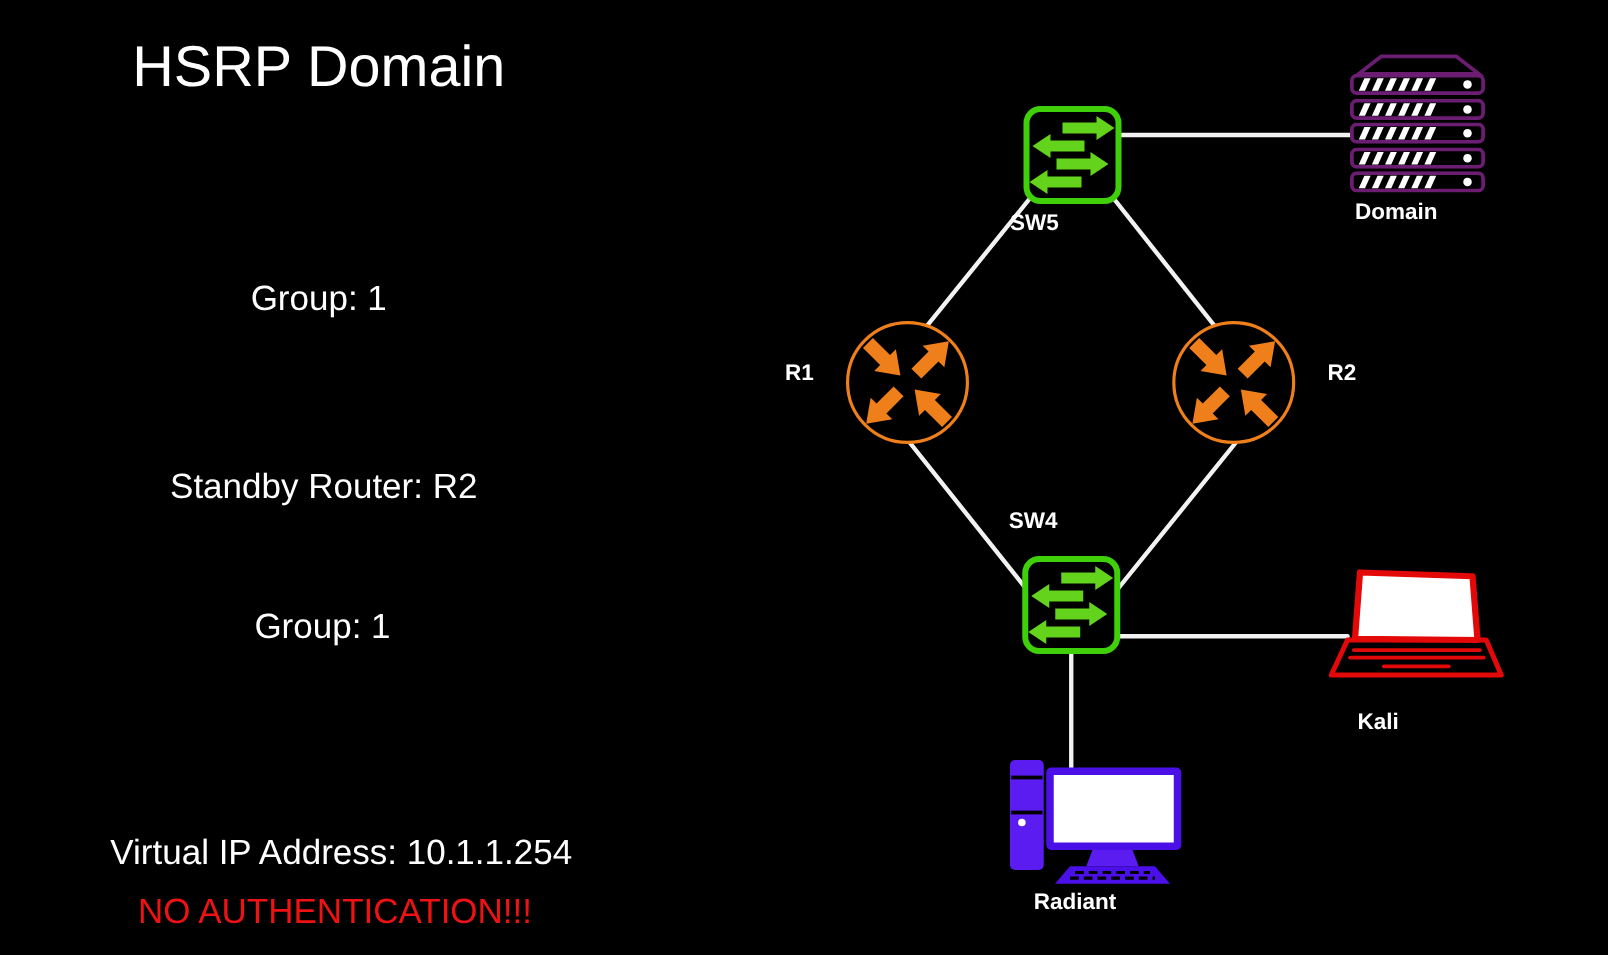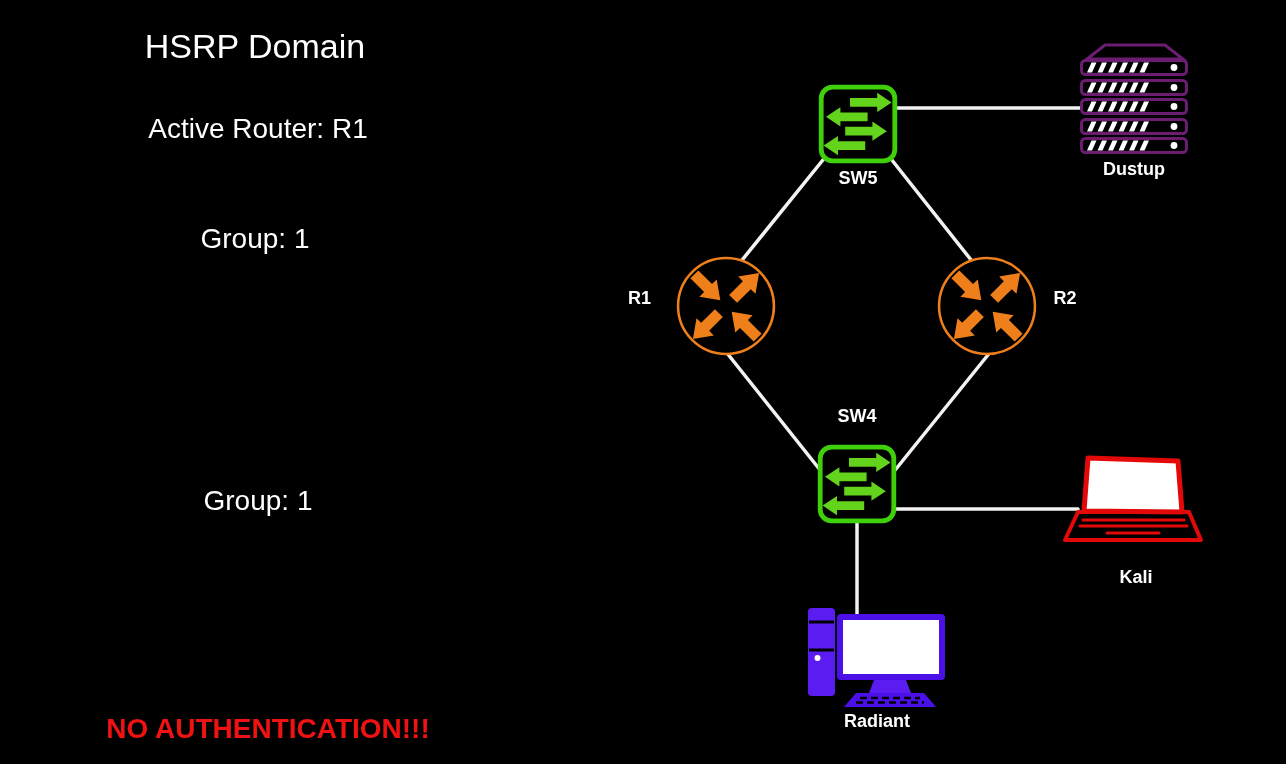--- a/index.html
+++ b/index.html
@@ -13,29 +13,29 @@
   html,body{background:var(--bg);}
   #canvas{
     position:relative;width:1286px;height:764px;background:var(--bg);
     overflow:hidden;font-family:"Liberation Sans",sans-serif;
   }
   .pline{
     position:absolute;color:var(--text);
     font:400 28px "Liberation Sans",sans-serif;
     line-height:1.05;text-align:center;white-space:nowrap;
   }
-  .ptitle{font-size:34px;}
-  .pwarn{color:var(--warning-red);font-weight:bold;}
+  .ptitle{font-size:46px;}
+  .pwarn{color:var(--warning-red);}
   .lbl{
     position:absolute;color:var(--text);
     font:700 18px "Liberation Sans",sans-serif;
-    line-height:1;text-align:center;white-space:nowrap;
+    line-height:1;white-space:nowrap;
   }
   .lbl.right{text-align:left;}
-  .lbl.left{text-align:center;}
+  .lbl.left{text-align:right;}
   #topo{position:absolute;top:0;left:0;}
   .link{stroke:var(--line-white);stroke-width:3.5;stroke-linecap:round;}
   .sw-border{fill:#000;stroke:var(--switch-green);stroke-width:6;}
   .sw-arrow{fill:var(--switch-arrow-green);}
   .rt-border{fill:#000;stroke:var(--router-orange);stroke-width:2.5;}
   .rt-arrow{fill:var(--router-orange);}
   .srv-stroke{fill:#000;stroke:var(--server-purple);stroke-width:3;}
   .srv-slash{fill:#fff;}
   .kali-screen{fill:#fff;stroke:var(--laptop-red);stroke-width:5;stroke-linejoin:round;}
   .kali-base{fill:#000;stroke:var(--laptop-red);stroke-width:4;stroke-linejoin:round;}
@@ -43,23 +43,24 @@
   .pc-main{fill:var(--pc-blue);}
   .pc-light{fill:var(--pc-blue-light);}
   .pc-dark-line{stroke:#000;stroke-width:3;}
 </style>
 </head>
 <body>
 
 <div id="canvas">
 
   <div class="pline ptitle" style="top:29px;left:5px;width:500px">HSRP Domain</div>
-  <div class="pline" style="top:114px;left:0;width:516px">Active Router: R1</div>
   <div class="pline" style="top:224px;left:0;width:510px">Group: 1</div>
+  <div class="pline" style="top:374px;left:0;width:518px">Standby Router: R2</div>
   <div class="pline" style="top:486px;left:0;width:516px">Group: 1</div>
+  <div class="pline" style="top:667px;left:0;width:546px">Virtual IP Address: 10.1.1.254</div>
   <div class="pline pwarn" style="top:714px;left:0;width:536px">NO AUTHENTICATION!!!</div>
 
   <svg id="topo" width="1286" height="764" viewBox="0 0 1286 764">
     <defs>
       <symbol id="switch" viewBox="0 0 100 100">
         <rect class="sw-border" x="4" y="4" width="92" height="92" rx="14"></rect>
         <g class="sw-arrow">
           <polygon transform="translate(66,23)" points="-26,-5.5 8,-5.5 8,-12 26,0 8,12 8,5.5 -26,5.5"></polygon>
           <polygon transform="translate(36,41) rotate(180)" points="-26,-5.5 8,-5.5 8,-12 26,0 8,12 8,5.5 -26,5.5"></polygon>
           <polygon transform="translate(60,59)" points="-26,-5.5 8,-5.5 8,-12 26,0 8,12 8,5.5 -26,5.5"></polygon>
@@ -132,16 +133,16 @@
       <polygon class="pc-main" points="48,87 116,87 128,101 36,101"></polygon>
       <line x1="52" y1="92" x2="112" y2="92" stroke="#000" stroke-width="2.5" stroke-dasharray="7 4"></line>
       <line x1="48" y1="96.5" x2="116" y2="96.5" stroke="#000" stroke-width="2.5" stroke-dasharray="7 4"></line>
     </g>
   </svg>
 
   <div class="lbl" style="top:169px;left:808px;width:100px">SW5</div>
   <div class="lbl" style="top:407px;left:807px;width:100px">SW4</div>
   <div class="lbl right" style="top:289px;left:628px;width:40px">R1</div>
   <div class="lbl left" style="top:289px;left:1045px;width:40px">R2</div>
-  <div class="lbl" style="top:160px;left:1084px;width:100px">Dustup</div>
+  <div class="lbl" style="top:160px;left:1084px;width:100px">Domain</div>
   <div class="lbl" style="top:568px;left:1086px;width:100px">Kali</div>
   <div class="lbl" style="top:712px;left:827px;width:100px">Radiant</div>
 </div>
 
 </body></html>

